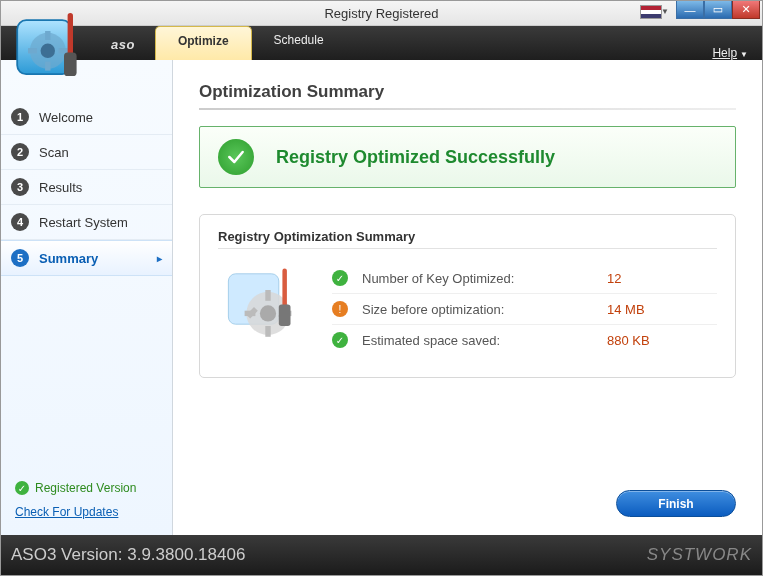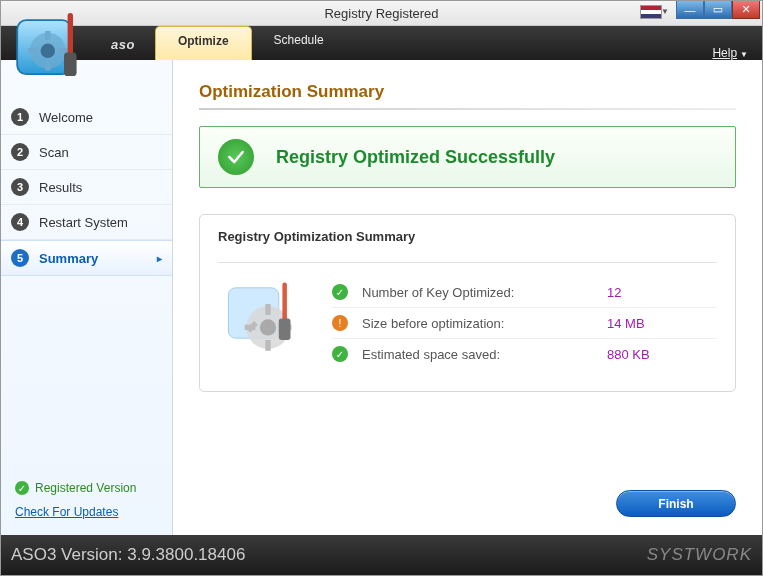--- a/index.html
+++ b/index.html
@@ -38,39 +38,39 @@
   .step.active { background:linear-gradient(#ffffff,#e8f2ff); color:#0a5fb4; font-weight:bold; border-top:1px solid #cde2f7; border-bottom:1px solid #cde2f7;}
   .step.active .num { background:#1d6fc4; }
   .step .chev { margin-left:auto; font-size:10px; color:#1d6fc4; }
   .sidefoot { margin-top:auto; padding:10px 10px 16px 14px; font-size:12px;}
   .reg { color:#2e8b1f; display:flex; align-items:center; margin-bottom:10px;}
   .reg .chk { width:14px;height:14px;border-radius:50%;background:#3fb23f;color:#fff;display:flex;align-items:center;justify-content:center;font-size:10px;margin-right:6px;}
   .upd { color:#0a5fb4; text-decoration:underline; cursor:pointer;}
 
   
   .main { flex:1; padding:22px 26px 18px 26px; display:flex; flex-direction:column; }
-  .h1 { font-size:17px; font-weight:bold; color:#a16207; margin-bottom:6px;}
+  .h1 { font-size:17px; font-weight:bold; color:#404040; margin-bottom:6px;}
   .hr { height:2px; background:linear-gradient(to right,#ccc,#eee); margin-bottom:16px;}
   .banner { border:1px solid #66b26b; border-radius:2px; background:linear-gradient(#fbfff9,#eaf8ea); padding:12px 18px; display:flex; align-items:center; margin-bottom:26px;}
   .bigcheck { width:36px;height:36px;border-radius:50%;background:radial-gradient(#59c659,#2e9e2e);display:flex;align-items:center;justify-content:center;margin-right:22px;}
   .bigcheck svg { width:20px; height:20px; }
   .banner-txt { font-size:18px; font-weight:bold; color:#1e8a2f; }
   .panel { border:1px solid #d8d8d8; border-radius:5px; padding:14px 18px 22px 18px; }
-  .panel h2 { font-size:13px; font-weight:bold; color:#333; margin-bottom:18px;}
+  .panel h2 { font-size:13px; font-weight:bold; color:#333; margin-bottom:4px;}
   .phr { height:1px; background:#e2e2e2; margin-bottom:14px;}
   .pbody { display:flex; }
   .pimg { width:100px; height:90px; margin-right:14px; flex-shrink:0;}
   .rows { flex:1; }
   .row { display:flex; align-items:center; padding:7px 0; border-bottom:1px solid #efefef; font-size:13px; color:#555;}
   .row:last-child { border-bottom:none; }
   .ric { width:16px;height:16px;border-radius:50%;display:flex;align-items:center;justify-content:center;margin-right:14px;font-size:10px;color:#fff;flex-shrink:0;}
   .ok { background:#3fb23f;}
   .warn { background:#e67e22;}
   .rlab { flex:1; }
-  .rval { width:110px; color:#a21caf; }
+  .rval { width:110px; color:#c2410c; }
 
   
   .mainfoot { margin-top:auto; display:flex; justify-content:flex-end; padding-top:20px;}
   .finish { width:120px; height:27px; border-radius:14px; border:1px solid #0b4e9a; background:linear-gradient(#3f8ee0,#0b5cbf); color:#fff; font-size:12px; font-weight:bold; cursor:pointer; box-shadow:inset 0 1px 0 rgba(255,255,255,.35);}
 
   
   .status { height:40px; background:linear-gradient(#3a3a3a,#1b1b1b); color:#ccc; font-size:17px; display:flex; align-items:center; padding:0 10px; justify-content:space-between;}
   .syslogo { font-style:italic; letter-spacing:1px; color:#888;}
 </style>
 </head>

